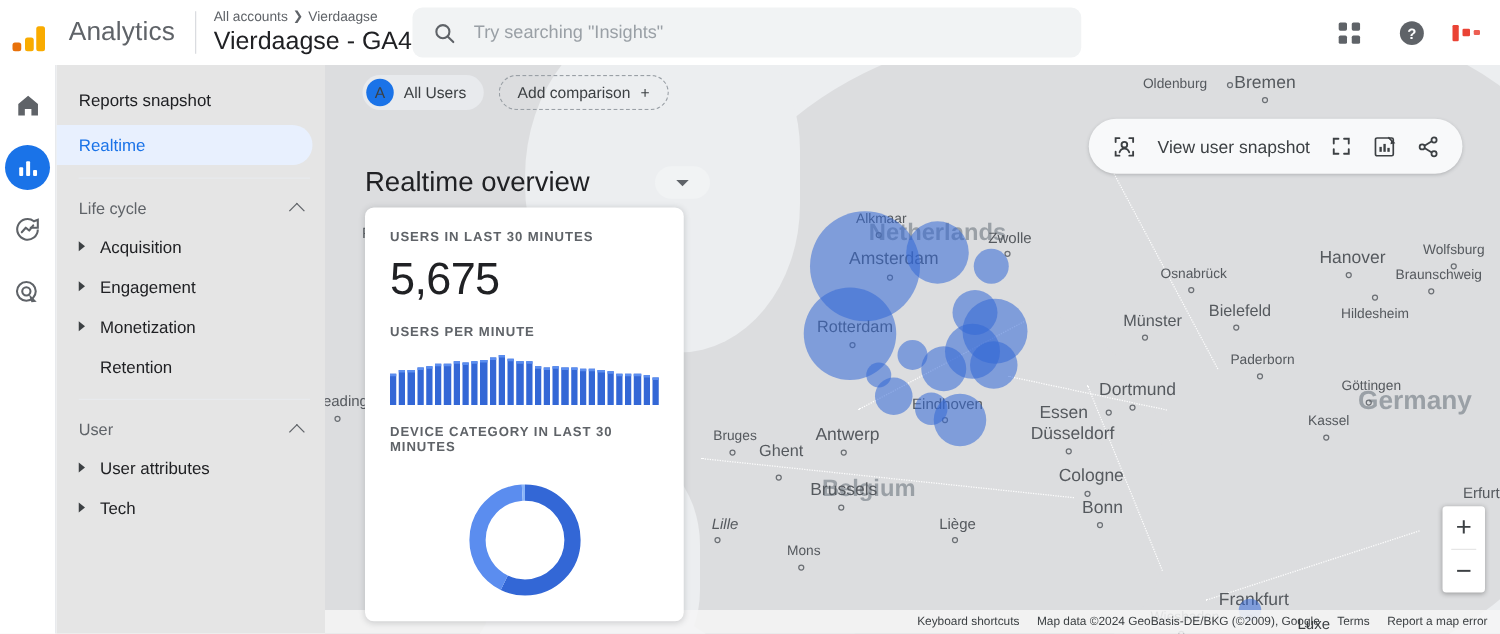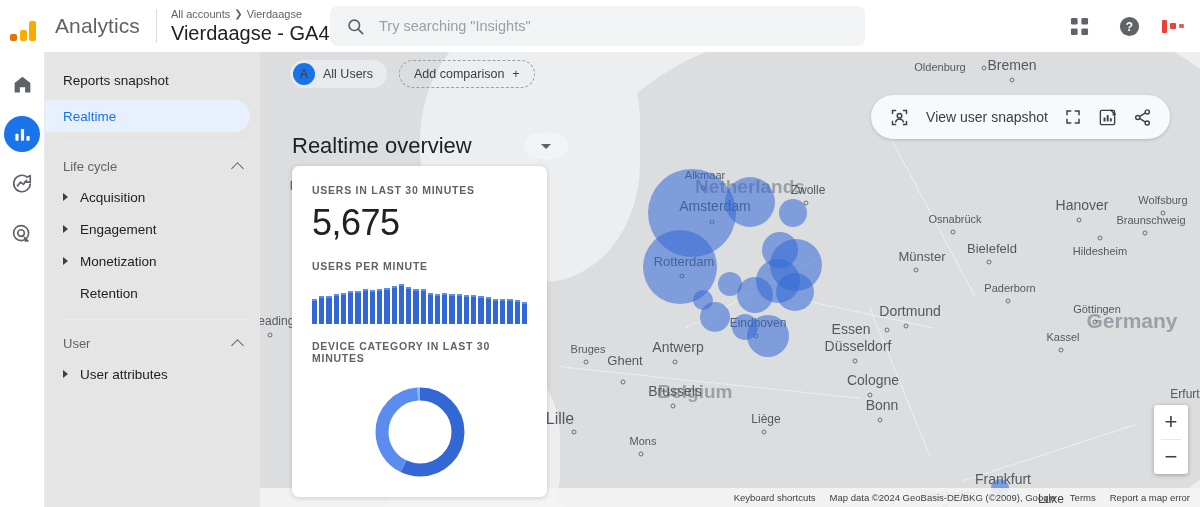--- a/index.html
+++ b/index.html
@@ -252,20 +252,24 @@
 
     <div class="navsep"></div>
 
     <div class="navgroup">
       <span>User</span>
       <span class="chev-up"></span>
     </div>
     <div class="navsub">
       <span class="tri"></span>
       <span>User attributes</span>
+    </div>
+    <div class="navsub">
+      <span class="tri"></span>
+      <span>Tech</span>
     </div>
   </div>
 
   <div class="map">
     <div class="sea" style="left:0;top:0;width:940px;height:455px;"></div>
 
     <div class="landmass" style="left:300px;top:-30px;width:700px;height:520px;border-radius:42% 30% 35% 40%;"></div>
     <div class="landmass" style="left:250px;top:180px;width:420px;height:300px;border-radius:38% 44% 30% 36%;"></div>
     <div class="landmass" style="left:-70px;top:-40px;width:330px;height:360px;border-radius:40% 36% 44% 38%;"></div>
     <div class="landmass" style="left:-90px;top:250px;width:230px;height:240px;border-radius:44% 40% 36% 42%;"></div>
@@ -337,21 +341,21 @@
         <div class="maplabel" style="left: 418px; top: 295px; font-size: 14px;">Antwerp</div>
         <div class="dotm" style="left: 415px; top: 310px;"></div>
         <div class="maplabel" style="left: 328px; top: 297px; font-size: 11px;">Bruges</div>
         <div class="dotm" style="left: 326px; top: 310px;"></div>
         <div class="maplabel" style="left: 365px; top: 308px; font-size: 13px;">Ghent</div>
         <div class="dotm" style="left: 363px; top: 330px;"></div>
         <div class="maplabel" style="left: 415px; top: 339px; font-size: 14px;">Brussels</div>
         <div class="dotm" style="left: 413px; top: 354px;"></div>
         <div class="maplabel" style="left: 506px; top: 367px; font-size: 12px;">Liège</div>
         <div class="dotm" style="left: 504px; top: 380px;"></div>
-        <div class="maplabel" style="left: 300px; top: 367px; font-size: 16px;">Lille</div>
+        <div class="maplabel" style="left: 320px; top: 367px; font-size: 12px; font-style: italic;">Lille</div>
         <div class="dotm" style="left: 314px; top: 380px;"></div>
         <div class="maplabel" style="left: 383px; top: 389px; font-size: 11px;">Mons</div>
         <div class="dotm" style="left: 381px; top: 402px;"></div>
         <div class="maplabel" style="left: 66px; top: 134px; font-size: 12px;">Peterborough</div>
         <div class="dotm" style="left: 64px; top: 148px;"></div>
         <div class="maplabel" style="left: 214px; top: 142px; font-size: 10px;">Great</div>
         <div class="maplabel" style="left: 214px; top: 154px; font-size: 10px;">Yarmouth</div>
         <div class="maplabel" style="left: 12px; top: 269px; font-size: 12px;">Reading</div>
         <div class="dotm" style="left: 10px; top: 283px;"></div>
       </div>

